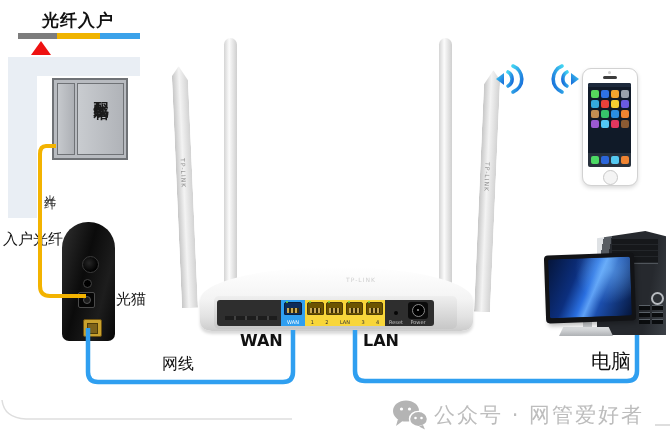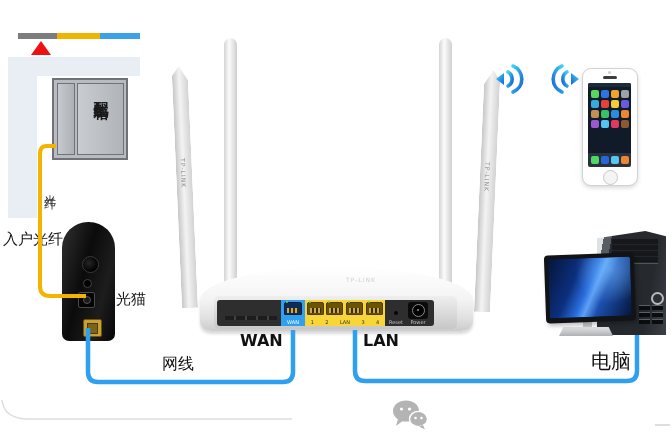--- a/index.html
+++ b/index.html
@@ -123,20 +123,21 @@
   
   .wm-text{left:434px;top:401px;font-size:21px;color:#bdbdbd;letter-spacing:2px;}
   .wm-icon{left:392px;top:399px;width:36px;height:32px;}
   svg.overlay{left:0;top:0;width:672px;height:448px;pointer-events:none;}
 </style>
 </head>
 <body>
 
 <div id="stage" class="nosel">
 
+  <div class="abs title">光纤入户</div>
   <div class="abs bar">
     <span class="seg1" style="background-color: rgb(125, 125, 125);"></span>
     <span class="seg2" style="background-color: rgb(240, 180, 0);"></span>
     <span class="seg3" style="background-color: rgb(59, 162, 234);"></span>
   </div>
   <div class="abs wall-top"></div>
   <div class="abs wall-left"></div>
 
   <div class="abs dbox">
     <div class="panelL"></div>
@@ -298,14 +299,15 @@
   <svg class="abs wm-icon" viewBox="0 0 36 32">
     <ellipse cx="14" cy="12" rx="13" ry="10.5" fill="#b4b4b4"></ellipse>
     <polygon points="6,20 12,21 4,27" fill="#b4b4b4"></polygon>
     <circle cx="9.5" cy="10" r="1.6" fill="#fff"></circle>
     <circle cx="17.5" cy="10" r="1.6" fill="#fff"></circle>
     <ellipse cx="26.5" cy="20" rx="9" ry="7.6" fill="#b4b4b4" stroke="#fff" stroke-width="1.4"></ellipse>
     <polygon points="31,26 27,27.5 33,30.5" fill="#b4b4b4"></polygon>
     <circle cx="23.5" cy="19" r="1.3" fill="#fff"></circle>
     <circle cx="29.5" cy="19" r="1.3" fill="#fff"></circle>
   </svg>
+  <div class="abs wm-text">公众号 · 网管爱好者</div>
 
 </div>
 
 </body></html>

